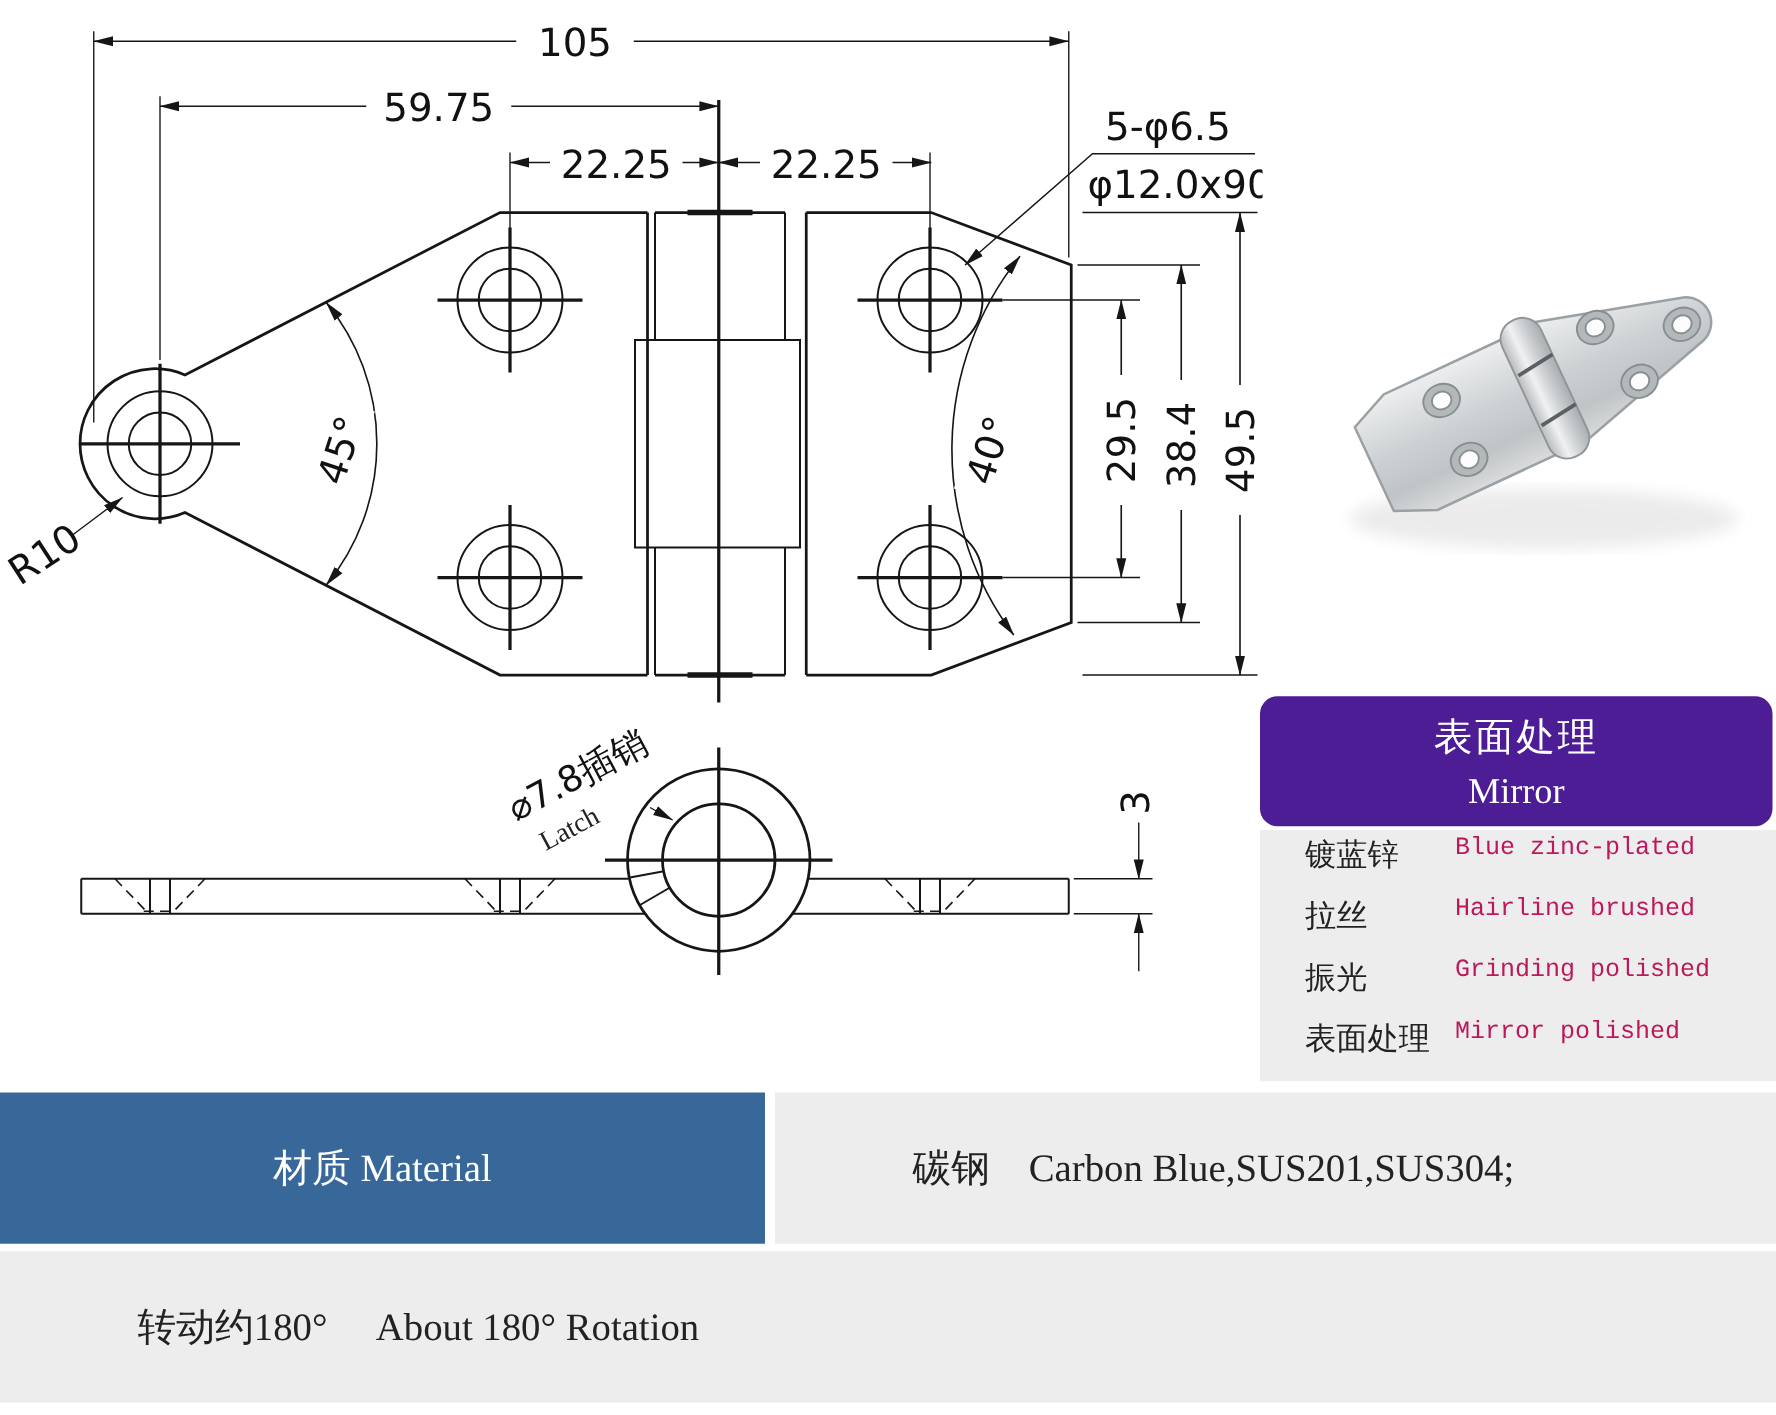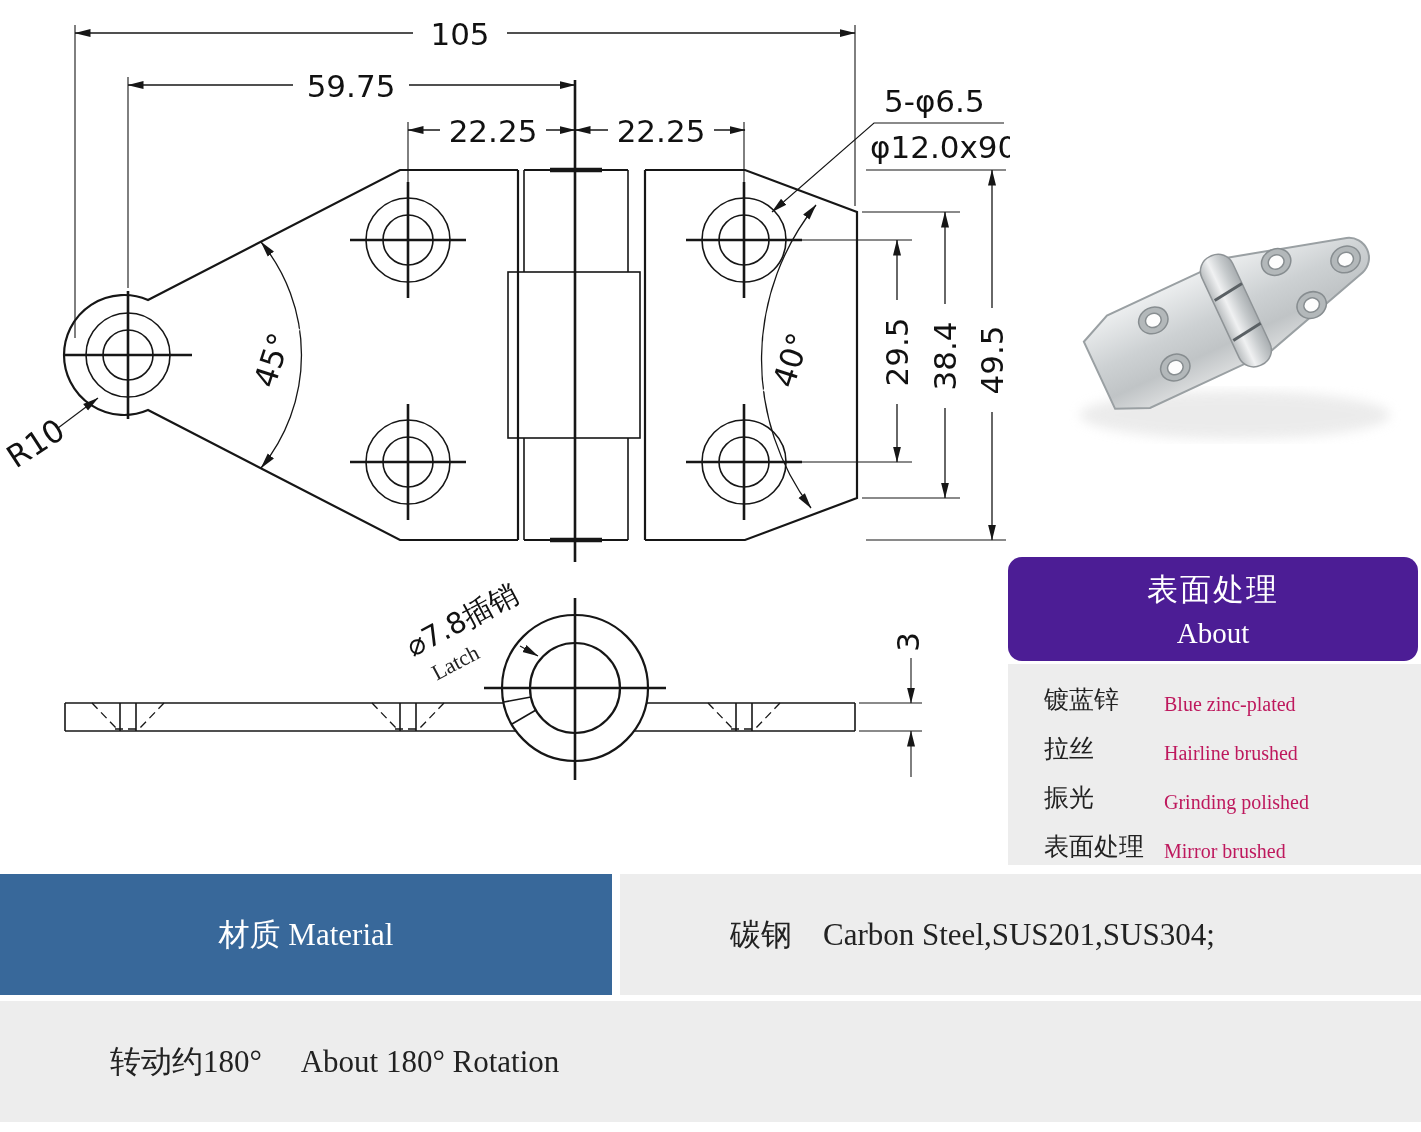--- a/index.html
+++ b/index.html
@@ -19,21 +19,21 @@
   .dimtxt-s{font-family:"DejaVu Sans","Liberation Sans",sans-serif;font-size:29px;fill:#111;}
   .latchen{font-family:"Liberation Serif",serif;font-size:22px;fill:#222;}
   .wbg{fill:#ffffff;}
   
   #finish-head{left:1008px;top:557px;width:410px;height:104px;background:#4c1d95;
     border-radius:14px;display:flex;flex-direction:column;align-items:center;justify-content:center;gap:6px;}
   #finish-head .zh{color:#fff;font-size:31px;letter-spacing:2px;}
   #finish-head .en{color:#fff;font-size:29px;}
   #finish-body{left:1008px;top:664px;width:413px;height:201px;background:#ededed;
     display:flex;flex-direction:column;justify-content:center;gap:0;}
-  .finrow{display:flex;align-items:flex-end;height:49px;padding-left:36px;}
+  .finrow{display:flex;align-items:flex-start;height:49px;padding-left:36px;font-family:Liberation Mono, monospace;}
   .finrow .zh{width:120px;font-size:25px;color:#222;}
   .finrow .en{font-size:20px;color:#be185d;}
   
   #spec{left:0;top:874px;width:1421px;display:flex;flex-direction:column;gap:6px;}
   .srow{display:flex;gap:8px;height:121px;}
   .scell-l{width:612px;background:#38689a;color:#fff;display:flex;align-items:center;
     justify-content:center;font-size:31px;}
   .scell-r{flex:1;background:#ededed;display:flex;align-items:center;
     font-size:31px;color:#222;padding-left:110px;}
 </style>
@@ -248,42 +248,42 @@
       <ellipse cx="-78" cy="-26" rx="15" ry="13" fill="#b3b8ba"></ellipse>
         <ellipse cx="-78" cy="-26" rx="8" ry="7" fill="#fdfdfd"></ellipse>
       <ellipse cx="-78" cy="26" rx="15" ry="13" fill="#b3b8ba"></ellipse>
         <ellipse cx="-78" cy="26" rx="8" ry="7" fill="#fdfdfd"></ellipse>
     </g>
   </g>
 </svg>
 
 <div id="finish-head" class="abs">
   <div class="zh">表面处理</div>
-  <div class="en">About</div>
+  <div class="en">Mirror</div>
 </div>
 <div id="finish-body" class="abs">
   <div class="finrow">
     <span class="zh">镀蓝锌</span>
     <span class="en">Blue zinc-plated</span>
   </div>
   <div class="finrow">
     <span class="zh">拉丝</span>
     <span class="en">Hairline brushed</span>
   </div>
   <div class="finrow">
     <span class="zh">振光</span>
     <span class="en">Grinding polished</span>
   </div>
   <div class="finrow">
     <span class="zh">表面处理</span>
-    <span class="en">Mirror brushed</span>
+    <span class="en">Mirror polished</span>
   </div>
 </div>
 
 <div id="spec" class="abs">
   <div class="srow">
     <div class="scell-l">材质 Material</div>
-    <div class="scell-r">碳钢　Carbon Steel,SUS201,SUS304;</div>
+    <div class="scell-r">碳钢　Carbon Blue,SUS201,SUS304;</div>
   </div>
   <div class="srow">
     <div class="scell-r">转动约180°　 About 180°  Rotation</div>
   </div>
 </div>
 
 </body></html>

